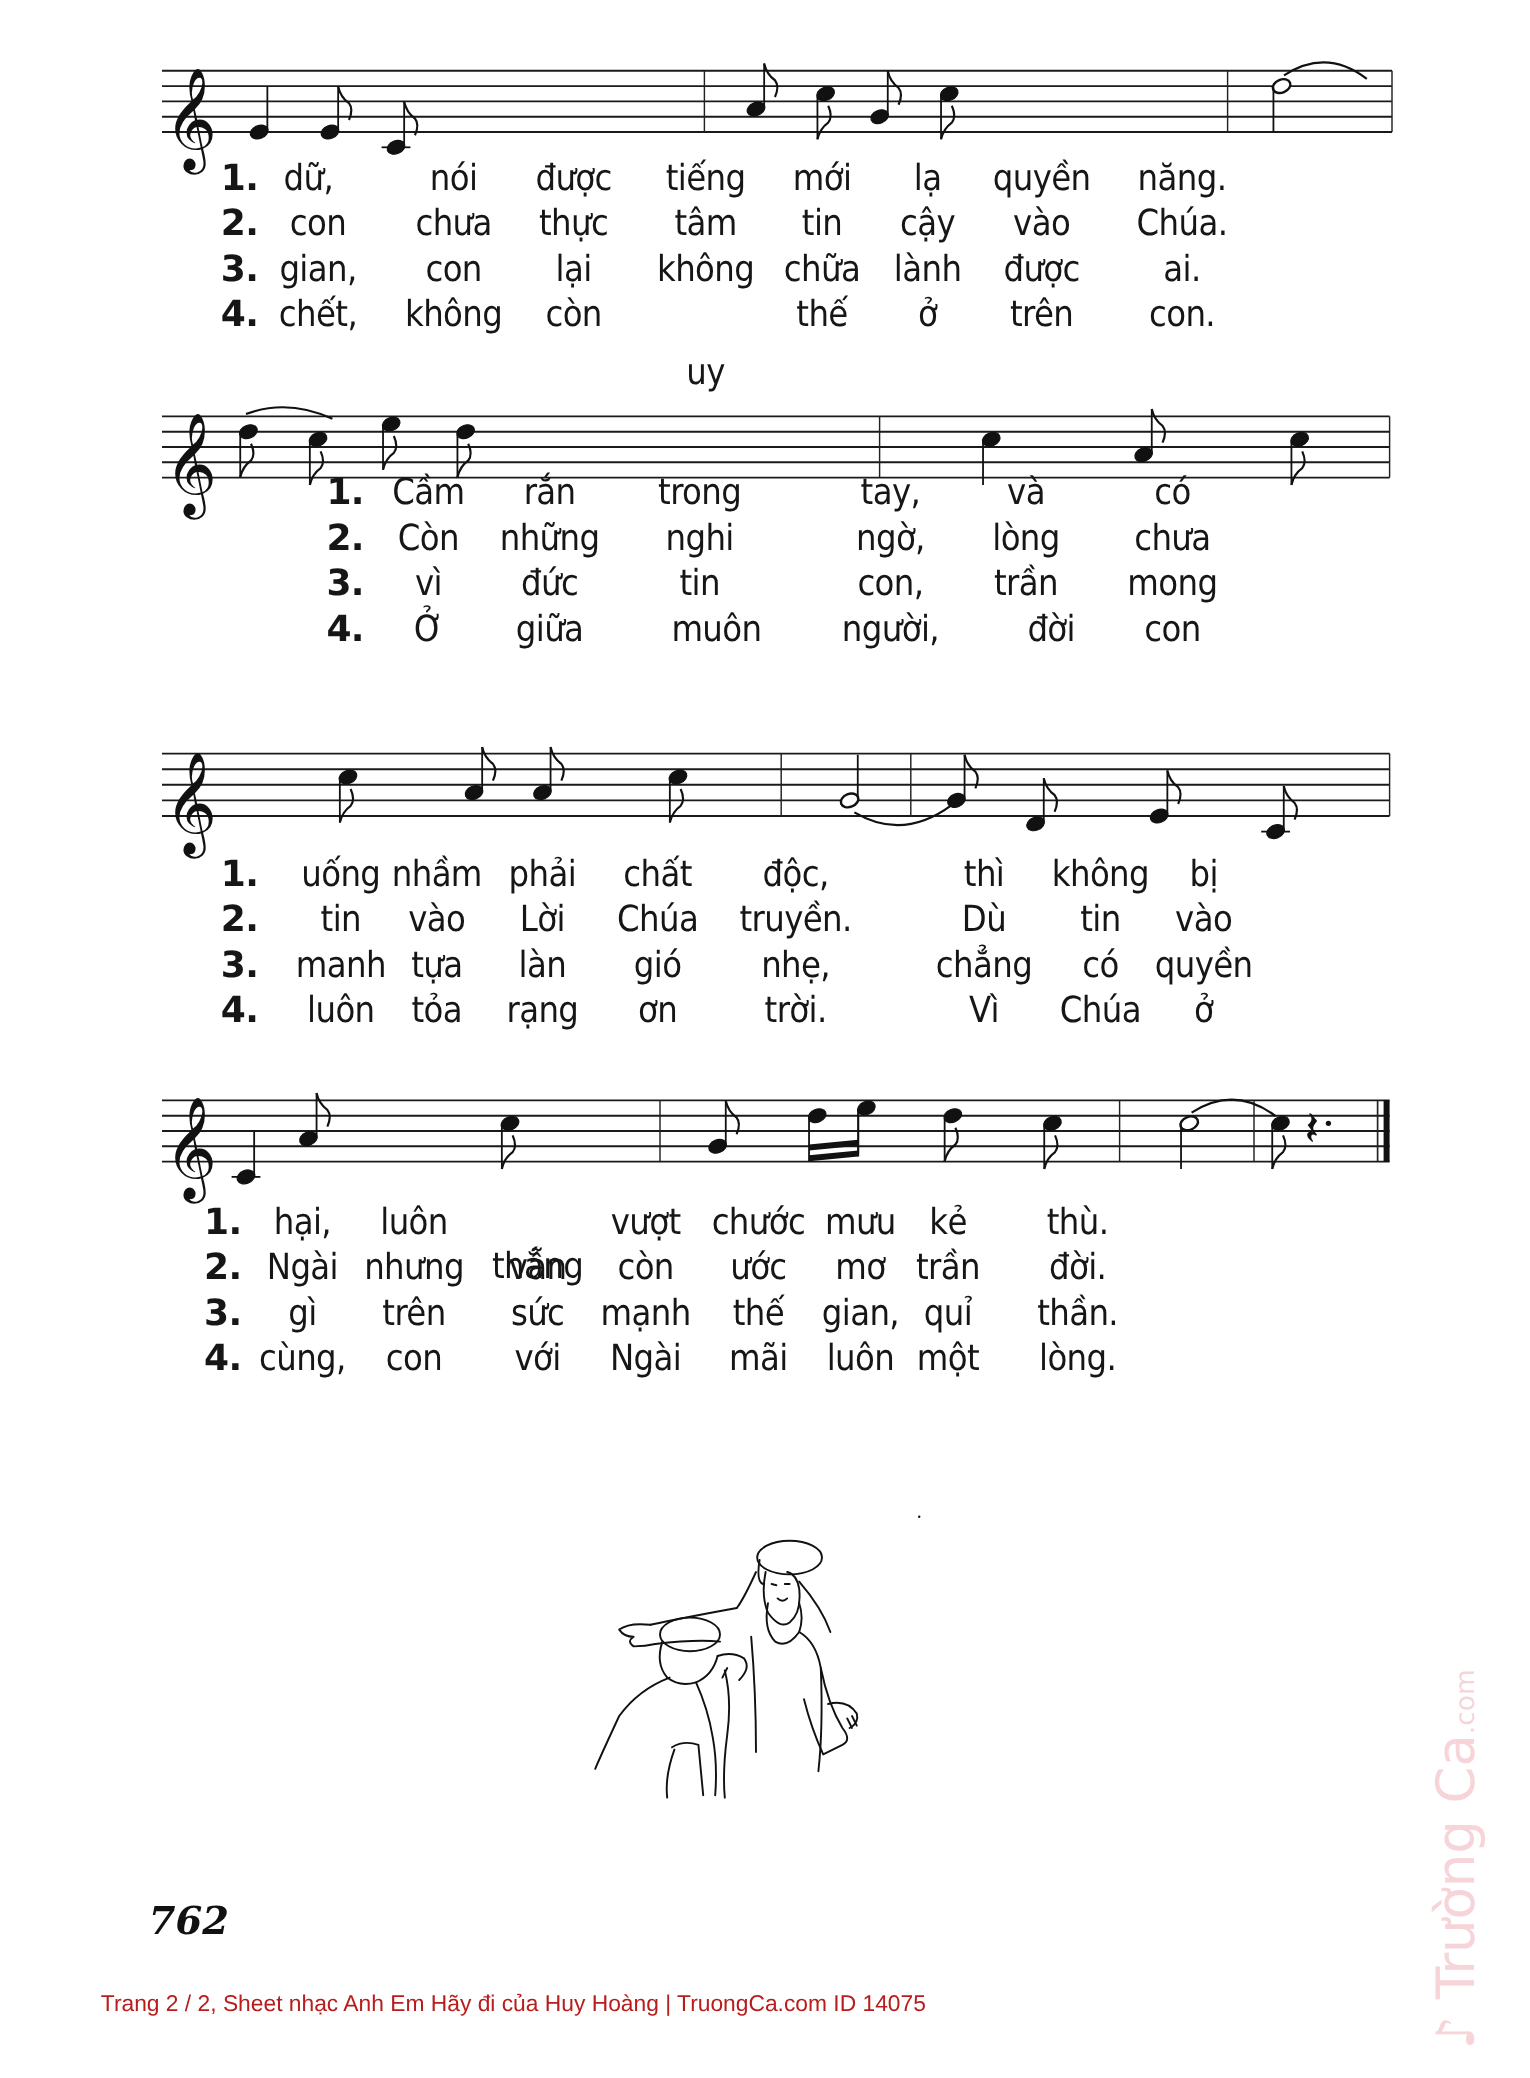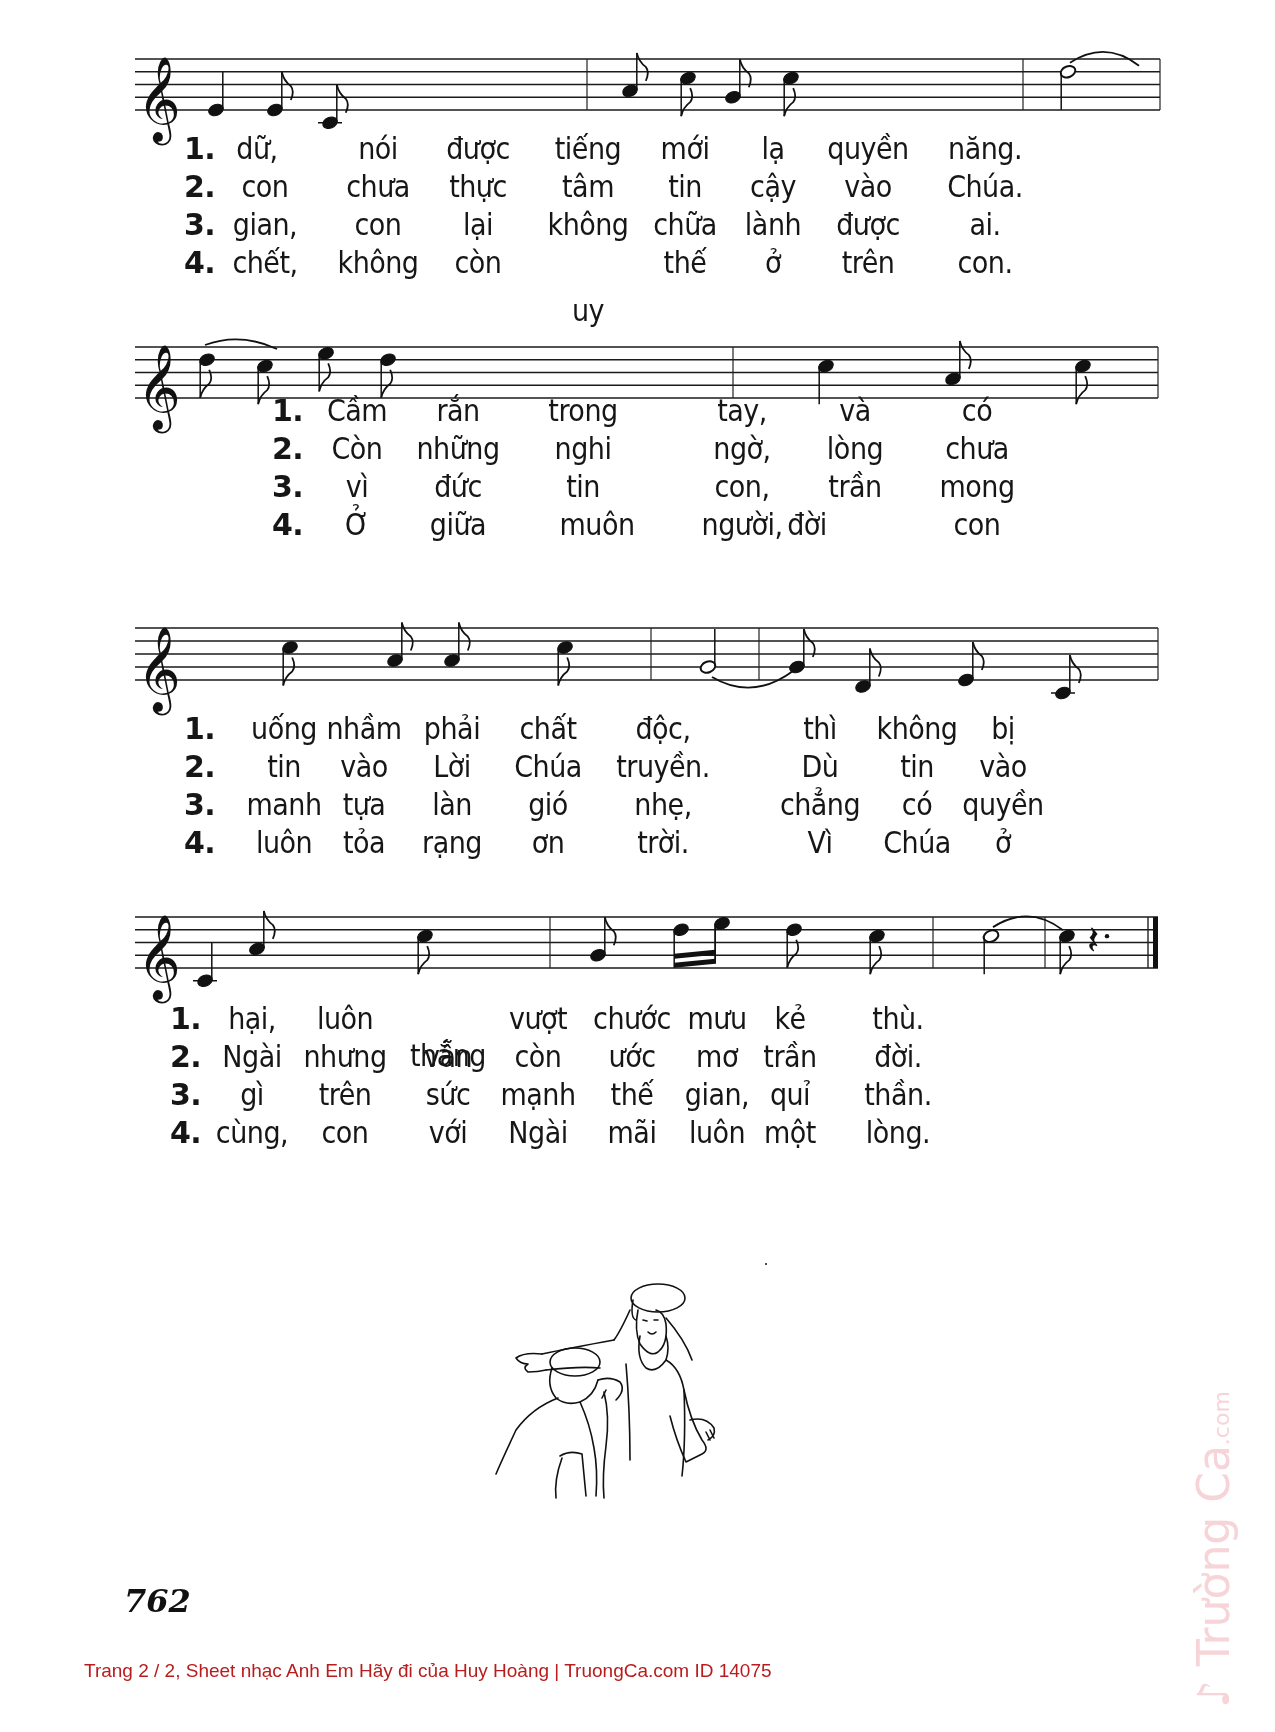--- a/index.html
+++ b/index.html
@@ -314,21 +314,21 @@
         <span class="syl" style="left: 742px;">con,</span>
         <span class="syl" style="left: 855px;">trần</span>
         <span class="syl" style="left: 977px;">mong</span>
       </div>
       <div class="lyric-line">
         <span class="verse-num" style="left: 272px;">4.</span>
         <span class="syl" style="left: 357px;">Ở</span>
         <span class="syl" style="left: 458px;">giữa</span>
         <span class="syl" style="left: 597px;">muôn</span>
         <span class="syl" style="left: 742px;">người,</span>
-        <span class="syl" style="left: 807px; text-align: right;">đời</span>
+        <span class="syl" style="left: 876px; text-align: right;">đời</span>
         <span class="syl" style="left: 977px;">con</span>
       </div>
     </div>
     <div class="lyric-block" style="left: 0px; top: 710px;">
       <div class="lyric-line">
         <span class="verse-num" style="left: 184px;">1.</span>
         <span class="syl" style="left: 284px;">uống</span>
         <span class="syl" style="left: 364px;">nhầm</span>
         <span class="syl" style="left: 452px;">phải</span>
         <span class="syl" style="left: 548px;">chất</span>

